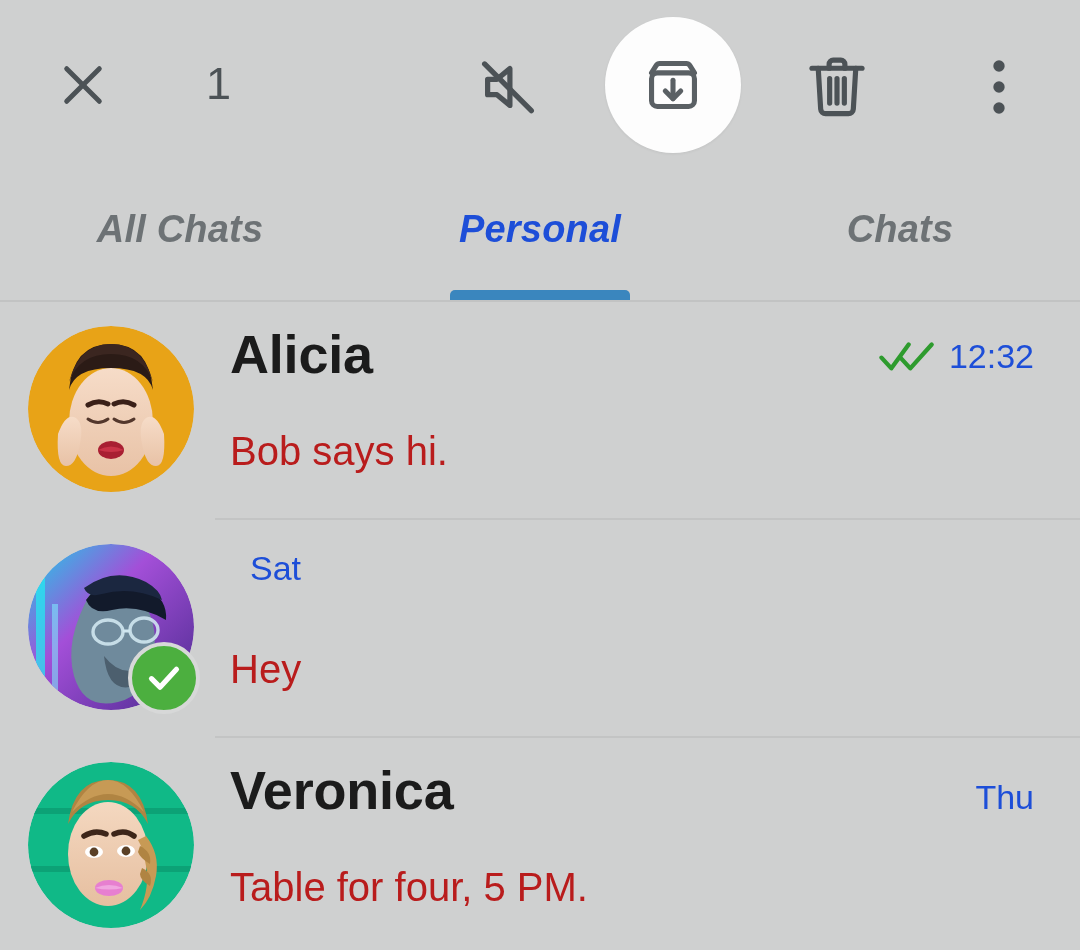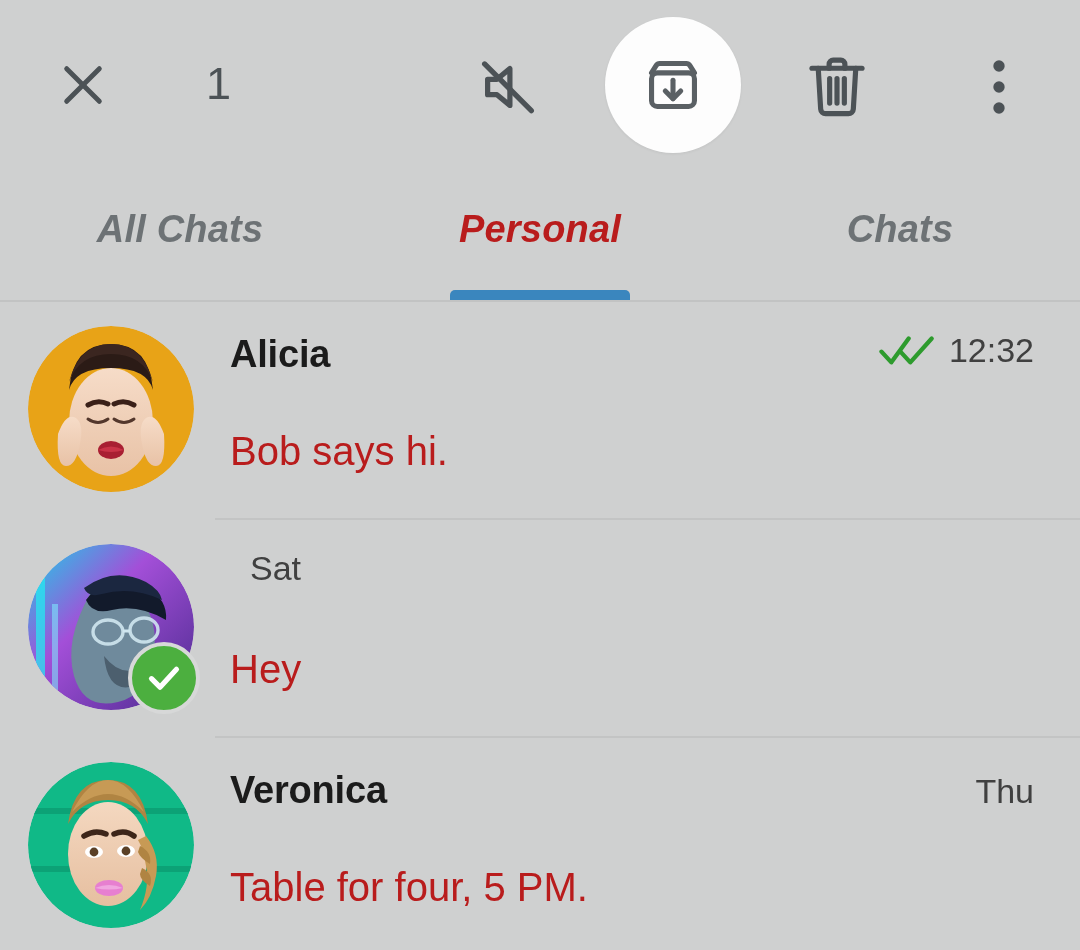--- a/index.html
+++ b/index.html
@@ -99,21 +99,21 @@
     cursor: pointer;
   }
   .tab-label {
     font-size: 38px;
     font-weight: 700;
     color: #6d7275;
     letter-spacing: 0.2px;
     line-height: 46px;
     white-space: nowrap;
   }
-  .tab.active .tab-label { color: #b91c1c; }
+  .tab.active .tab-label { color: #1d4ed8; }
   .tab-underline {
     position: absolute;
     bottom: 0;
     left: 50%;
     transform: translateX(-50%);
     width: 180px;
     height: 10px;
     border-radius: 5px 5px 0 0;
     background: #3a86be;
     display: none;
@@ -180,41 +180,41 @@
     height: 196px;
     display: flex;
     flex-direction: column;
   }
   .row-top {
     display: flex;
     align-items: baseline;
     height: 78px;
   }
   .chat-name {
-    font-size: 38px;
+    font-size: 54px;
     font-weight: 700;
     color: #1b1b1b;
     line-height: 60px;
     letter-spacing: -0.2px;
     white-space: nowrap;
     overflow: hidden;
     text-overflow: ellipsis;
     flex: 1 1 auto;
   }
   .row-meta {
     display: flex;
     align-items: center;
     gap: 14px;
     flex: 0 0 auto;
     margin-left: 20px;
     padding-top: 4px;
   }
   .chat-time {
     font-size: 34px;
-    color: #404040;
+    color: #1d4ed8;
     line-height: 44px;
     white-space: nowrap;
   }
   .chat-preview {
     font-size: 40px;
     color: #b91c1c;
     line-height: 58px;
     margin-top: 20px;
     white-space: nowrap;
     overflow: hidden;

